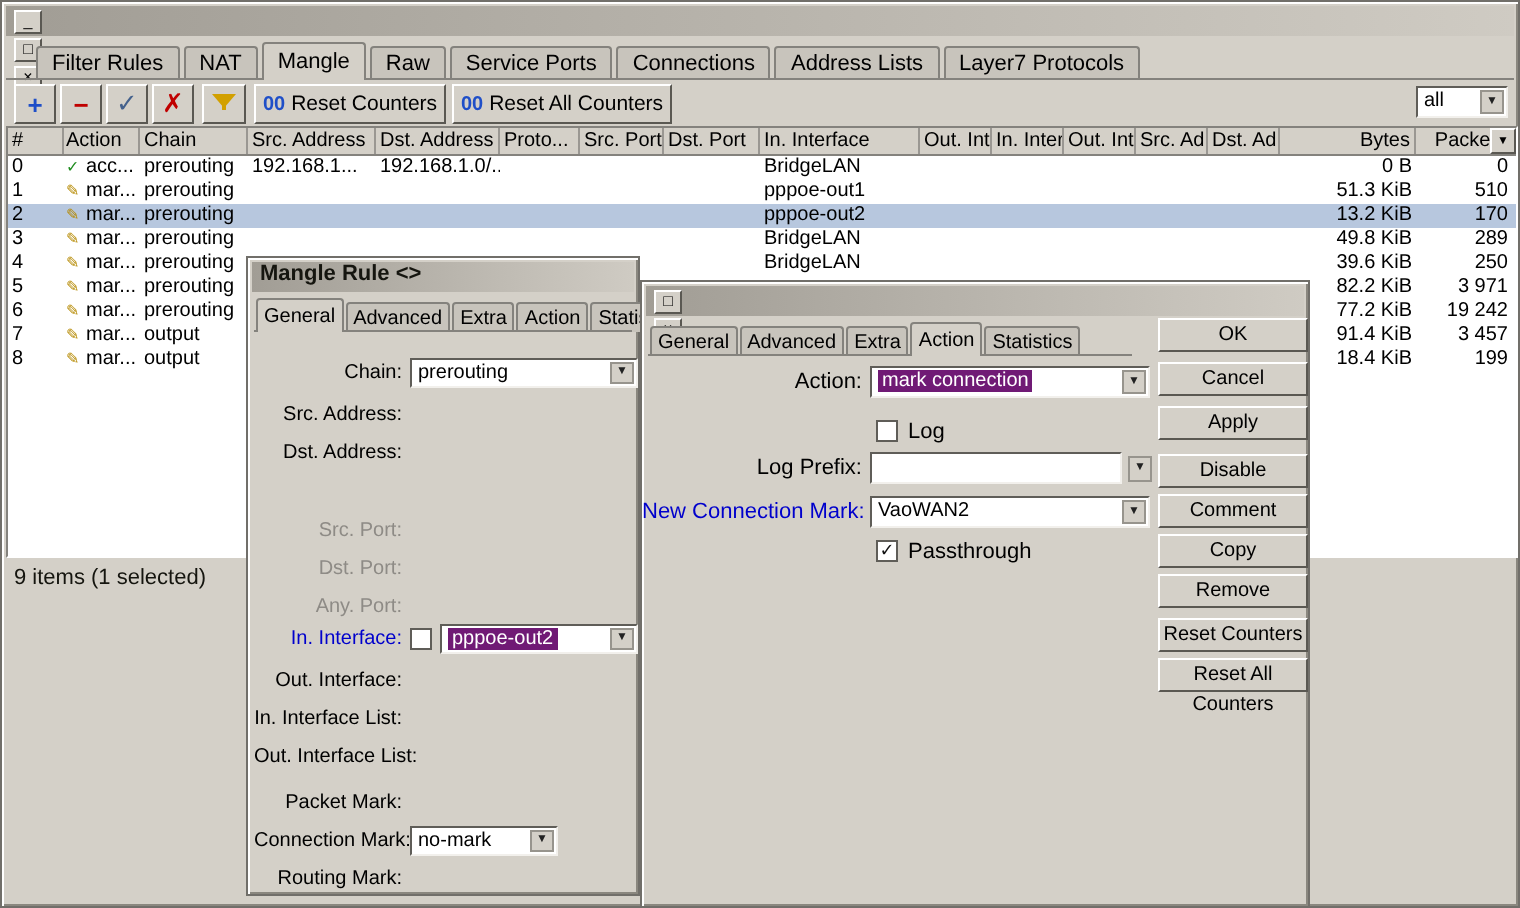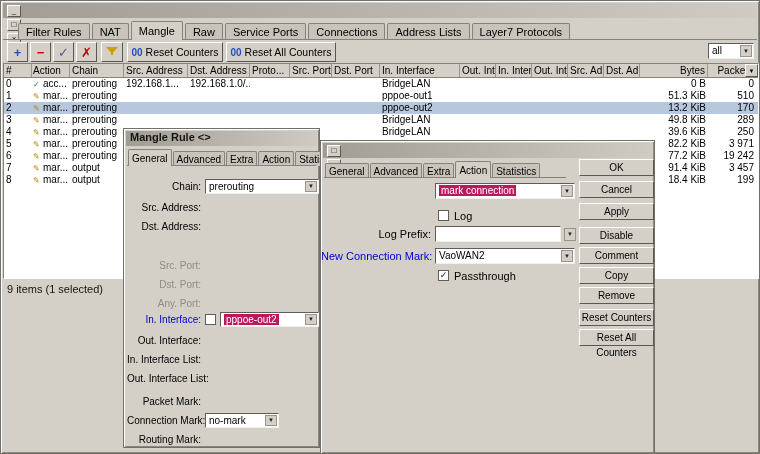--- a/index.html
+++ b/index.html
@@ -30,21 +30,21 @@
   .btnlabel { font-size:10.5px; font-weight:normal; }
   .zeros { color:#1f4fc8; font-weight:bold; font-size:10px; margin-right:3px; }
 
   .field { position:absolute; background:#fff; border:1px solid; border-color:#5f5d58 #f2f0ec #f2f0ec #5f5d58;
            font-size:10px; line-height:13px; padding:0 3px; white-space:nowrap; overflow:hidden; }
   .combo { position:absolute; top:1px; right:1px; bottom:1px; width:12px; background:#d4d0c8;
            border:1px solid #97948d; font-size:6px; display:flex; align-items:center;
            justify-content:center; color:#222; }
   .cb { position:absolute; width:11px; height:11px; background:#fff; border:1px solid #5f5d58;
         font-size:9px; line-height:9px; text-align:center; font-weight:bold; color:#111; }
-  .hl { background:#be185d; color:#fff; padding:0 2px; }
+  .hl { background:#701a75; color:#fff; padding:0 2px; }
 
   .tablewrap { position:absolute; left:2px; top:62px; width:756px; height:216px; background:#fff;
                border:1px solid; border-color:#84827d #fff #fff #84827d; overflow:hidden; }
   .thead { display:flex; height:14px; background:#d4d0c8; border-bottom:1px solid #84827d; position:relative; }
   .th { font-size:10px; padding:1px 2px 0; border-right:1px solid #9a9792; overflow:hidden; white-space:nowrap; }
   .colsel { position:absolute; right:0; top:0; width:13px; height:13px; background:#d4d0c8;
             border:1px solid; border-color:#fff #5a5852 #5a5852 #fff; font-size:6px;
             display:flex; align-items:center; justify-content:center; }
   .trow { display:flex; height:12px; font-size:10px; line-height:12px; white-space:nowrap; }
   .trow.sel { background:#b7c7de; }
@@ -343,20 +343,21 @@
     <div class="dtabs" style="left:4px;top:19px;height:18px;">
       <span class="dtab">General</span>
       <span class="dtab">Advanced</span>
       <span class="dtab">Extra</span>
       <span class="dtab active">Action</span>
       <span class="dtab">Statistics</span>
     </div>
     <div class="tabline" style="left:3px;right:88px;top:36px;"></div>
 
     <div class="frow" style="top:42px;left:0;right:0;">
+      <span class="flabel2">Action:</span>
       <span class="field" style="left:114px;top:0;width:140px;height:16px;line-height:14px;">
         <span class="hl">mark connection</span>
         <span class="combo">▼</span>
       </span>
     </div>
     <div class="frow" style="top:67px;left:0;right:0;">
       <span class="cb" style="left:117px;top:2px;"></span>
       <span style="position:absolute;left:133px;font-size:11px;line-height:16px;">Log</span>
     </div>
     <div class="frow" style="top:85px;left:0;right:0;">

